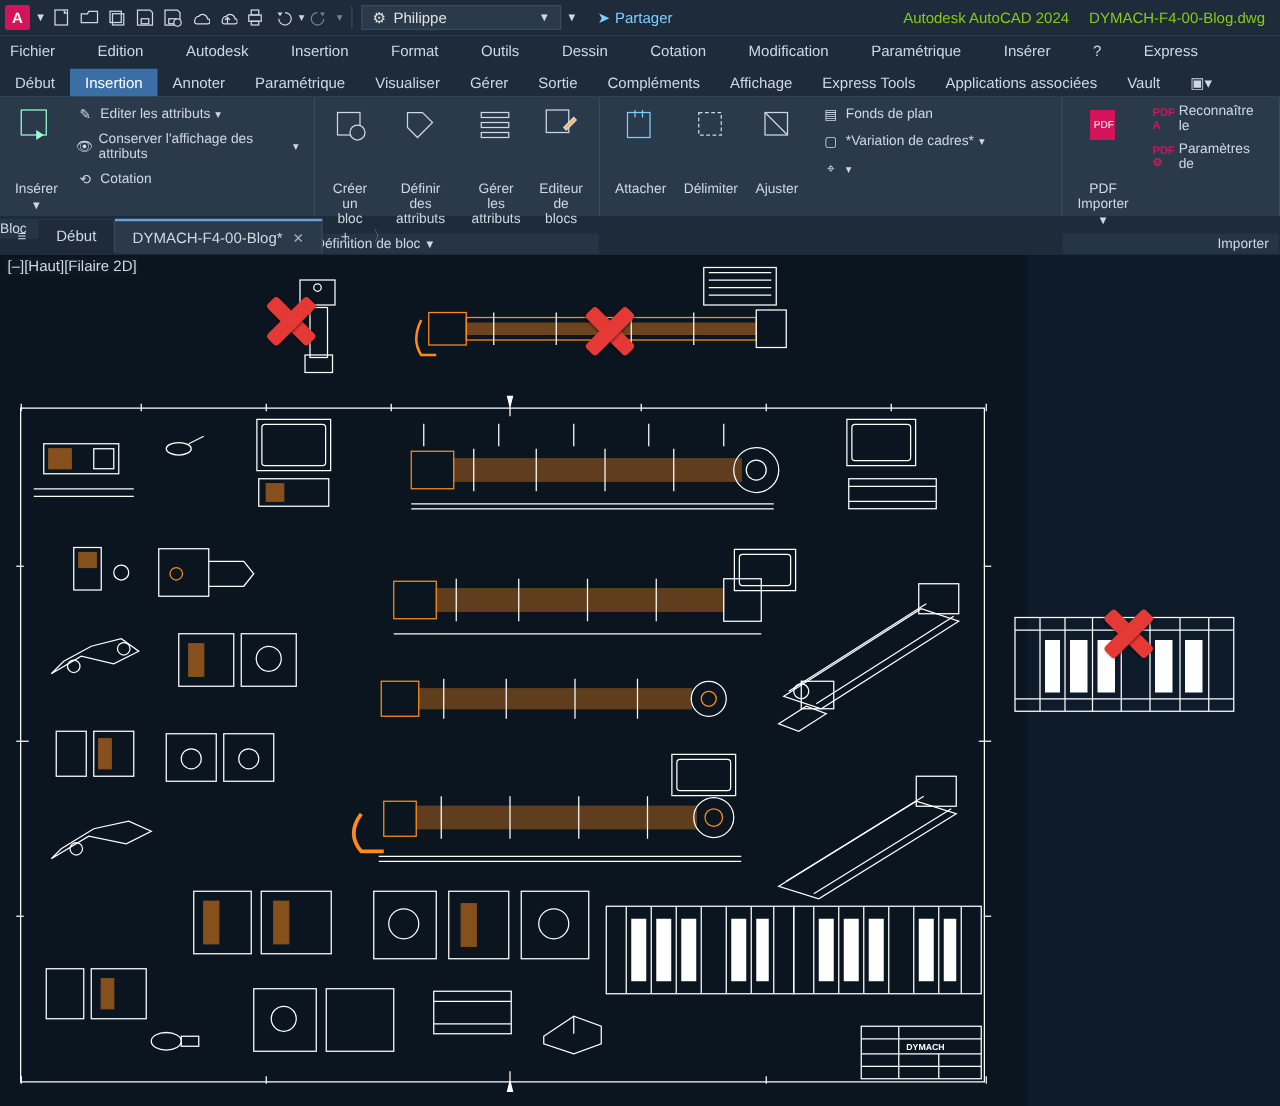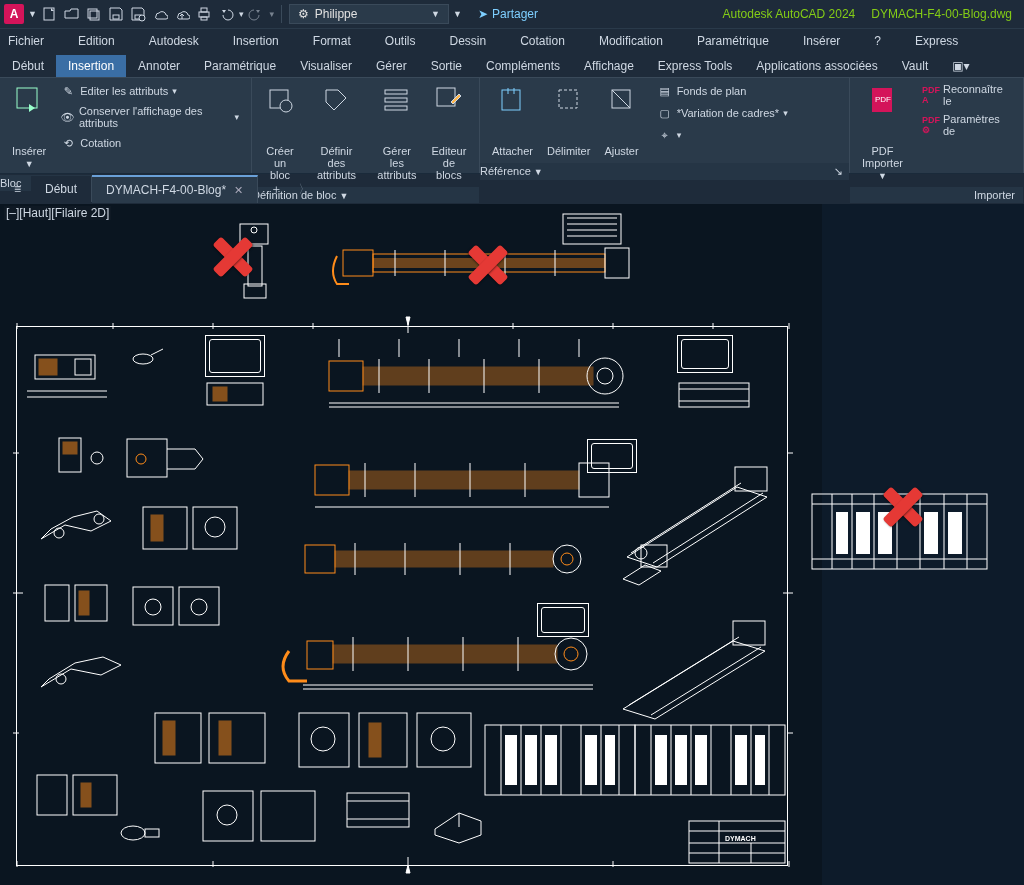--- a/index.html
+++ b/index.html
@@ -292,21 +292,20 @@
             <span class="ic">▢</span>
             <span>*Variation de cadres*</span>
             <span class="dd-arrow">▾</span>
           </div>
         <div class="small-btn">
             <span class="ic">⌖</span>
             <span class="dd-arrow">▾</span>
           </div>
       </div>
     </div>
-    <div class="panel-title"><span>Référence</span> <span class="dd-arrow">▼</span> <span style="float:right;margin-right:6px">↘</span></div>
   </div>
 
   <div class="ribbon-panel" style="flex:1">
     <div class="panel-content">
       <div class="big-btn">
           <div class="icon">
             <svg width="32" height="32">
               <rect x="6" y="4" width="20" height="24" fill="#d4145a"></rect>
               <text x="9" y="18" font-size="8" fill="#fff">PDF</text>
             </svg>

